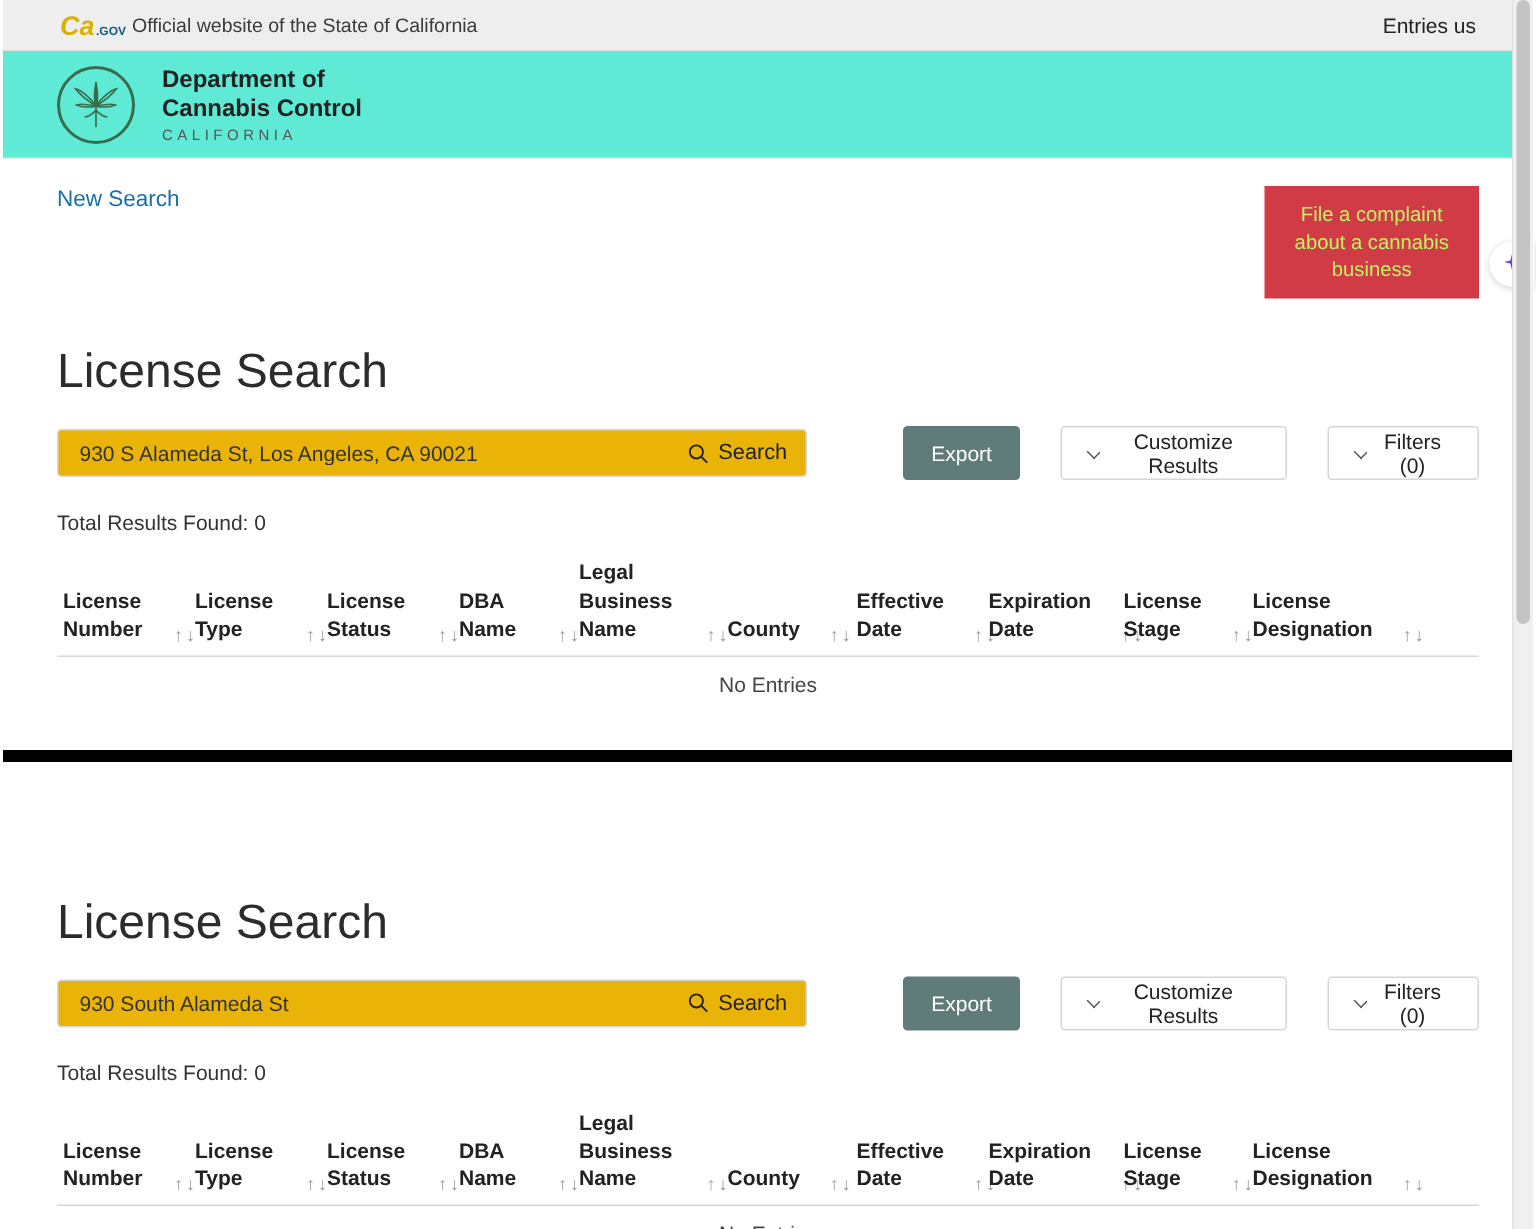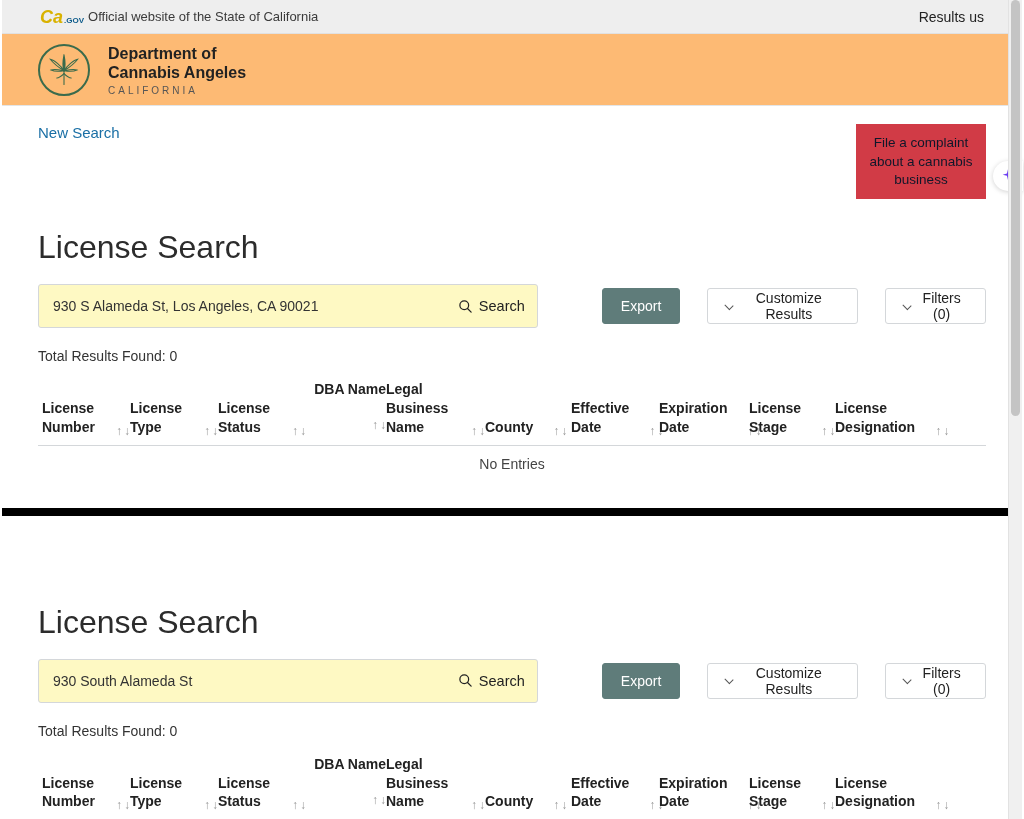--- a/index.html
+++ b/index.html
@@ -80,21 +80,21 @@
   }
   .gov-tag { color: #3a3a3a; font-size: 13px; }
   .gov-right {
     font-size: 14px;
     color: #222;
     cursor: pointer;
   }
   
   .dept {
     border-bottom: 1px solid var(--border-light);
-    background: #fdba74;
+    background: #5eead4;
   }
   .dept-inner {
     max-width: var(--page-max);
     margin: 0 auto;
     display: flex;
     align-items: center;
     gap: 18px;
     padding: 10px 0 9px;
   }
   .dept-logo {
@@ -126,23 +126,23 @@
     align-items: flex-start;
     padding-top: 18px;
   }
   .new-search {
     color: var(--link);
     font-size: 15px;
     cursor: pointer;
   }
   .complaint-btn {
     background: var(--btn-red);
-    color: #0f172a;
+    color: #bef264;
     border: none;
-    width: 130px;
+    width: 143px;
     padding: 10px 10px;
     font-size: 13.5px;
     line-height: 1.35;
     text-align: center;
     cursor: pointer;
   }
   h1.ls-title {
     font-size: 32px;
     font-weight: 500;
     margin: 30px 0 18px;
@@ -152,23 +152,23 @@
     display: flex;
     align-items: center;
     gap: 64px;
   }
   .search-box {
     display: flex;
     align-items: center;
     border: 1px solid var(--border);
     border-radius: 3px;
     width: 532px;
-    height: 44px;
+    height: 32px;
     padding: 0 12px 0 12px;
-    background: #fef9c3;
+    background: #eab308;
     gap: 25px;
   }
   .search-box input {
     border: none;
     outline: none;
     flex: 1;
     font-size: 14px;
     color: #333;
     background: transparent;
   }
@@ -226,21 +226,21 @@
     font-size: 14px;
     line-height: 1.35;
     display: flex;
     align-items: flex-end;
     gap: 20px;
     cursor: pointer;
   }
   .c-number     { width: 92px;  padding-left: 4px; }
   .c-type       { width: 88px;  }
   .c-status     { width: 88px;  }
-  .c-dba        { width: 80px; flex-direction: column;  }
+  .c-dba        { width: 80px;  }
   .c-legal      { width: 99px;  }
   .c-county     { width: 86px;  }
   .c-effective  { width: 88px;  }
   .c-expiration { width: 90px;  }
   .c-stage      { width: 86px;  }
   .c-designation{ width: 100px; }
   .sort-icons {
     display: inline-flex;
     gap: 2px;
     color: #999;
@@ -286,21 +286,21 @@
 <div class="vp">
 
   <div class="govbar">
     <div class="govbar-inner">
       <div class="gov-left">
         <span class="gov-logo">
           Ca<span class="gov-sub">.GOV</span>
         </span>
         <span class="gov-tag">Official website of the State of California</span>
       </div>
-      <span class="gov-right">Results us</span>
+      <span class="gov-right">Entries us</span>
     </div>
   </div>
 
   <div class="dept">
     <div class="dept-inner">
       <div class="dept-logo">
         <svg viewBox="0 0 100 100">
           <g fill="none" stroke="#3a6b4c" stroke-width="3" stroke-linecap="round">
             <path d="M50 90 V52"></path>
             <path d="M50 52 C50 30 50 12 50 8 C48 18 45 40 50 52 C55 40 52 18 50 8"></path>
@@ -308,21 +308,21 @@
             <path d="M50 52 C66 42 82 28 88 20 C78 22 58 38 50 52"></path>
             <path d="M50 52 C38 54 22 54 14 50 C24 46 40 50 50 52"></path>
             <path d="M50 52 C62 54 78 54 86 50 C76 46 60 50 50 52"></path>
             <path d="M50 60 C44 66 36 72 30 72"></path>
             <path d="M50 60 C56 66 64 72 70 72"></path>
           </g>
         </svg>
       </div>
       <div class="dept-text">
         <div class="line">Department of</div>
-        <div class="line">Cannabis Angeles</div>
+        <div class="line">Cannabis Control</div>
         <div class="sub">CALIFORNIA</div>
       </div>
     </div>
   </div>
 
   <div class="content">
     <div class="toprow">
       <span class="new-search">New Search</span>
       <button class="complaint-btn">File a complaint about a cannabis business</button>
     </div>

